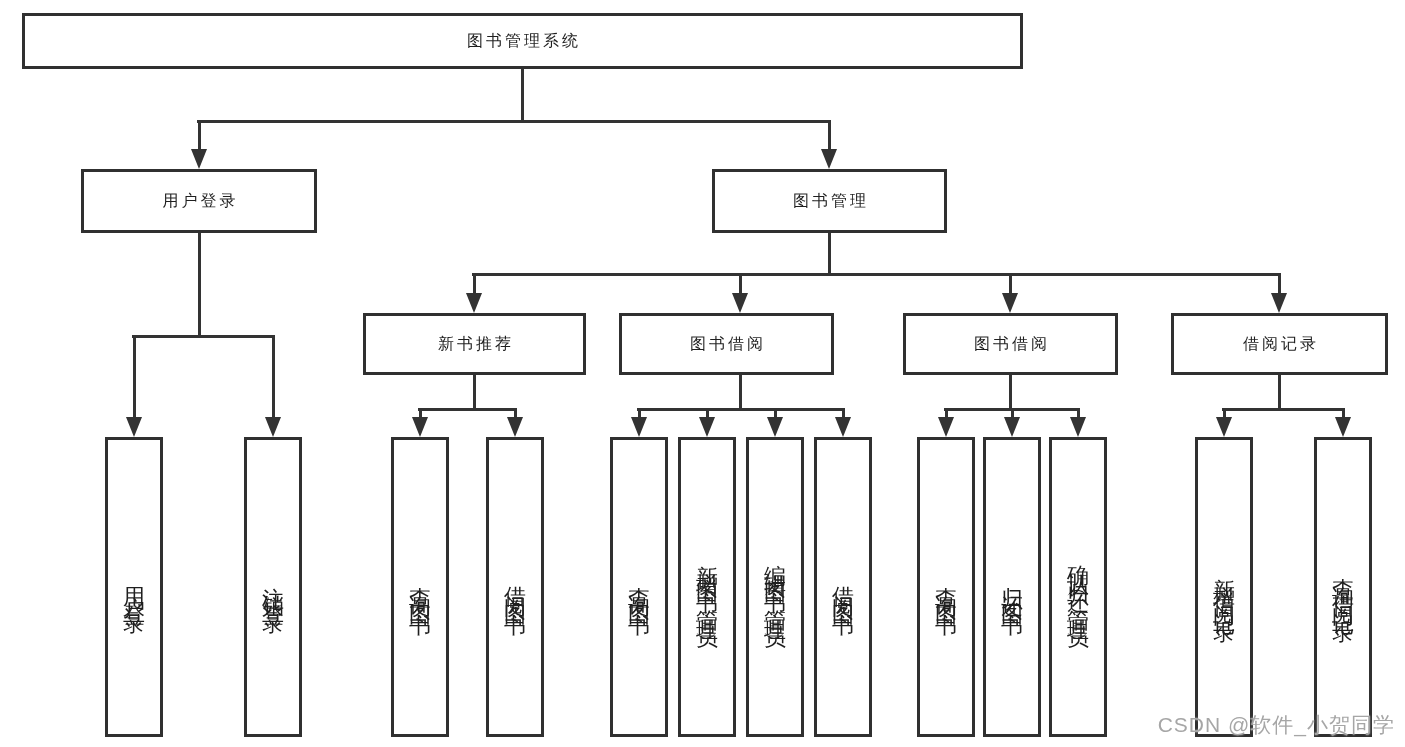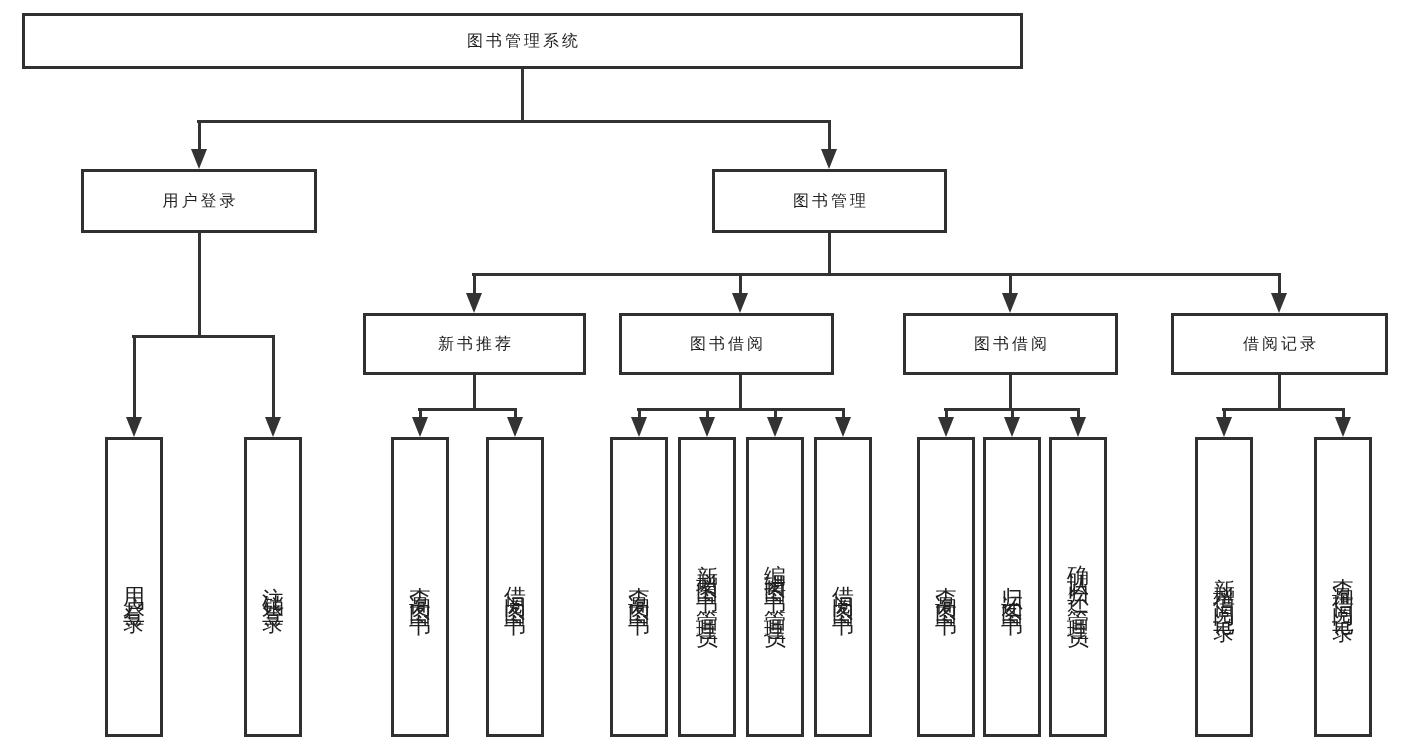--- a/index.html
+++ b/index.html
@@ -149,13 +149,14 @@
       <div class="cline" style="left: 1010.5px; top: 408px; width: 3px; height: 11px;"></div>
       <div class="carrow" style="left: 1004px; top: 417px;"></div>
       <div class="cline" style="left: 1076.5px; top: 408px; width: 3px; height: 11px;"></div>
       <div class="carrow" style="left: 1070px; top: 417px;"></div>
       <div class="cline" style="left: 1222.5px; top: 408px; width: 3px; height: 11px;"></div>
       <div class="carrow" style="left: 1216px; top: 417px;"></div>
       <div class="cline" style="left: 1341.5px; top: 408px; width: 3px; height: 11px;"></div>
       <div class="carrow" style="left: 1335px; top: 417px;"></div>
     </div>
 
+  <div class="watermark">CSDN @软件_小贺同学</div>
 </div>
 
 </body></html>

